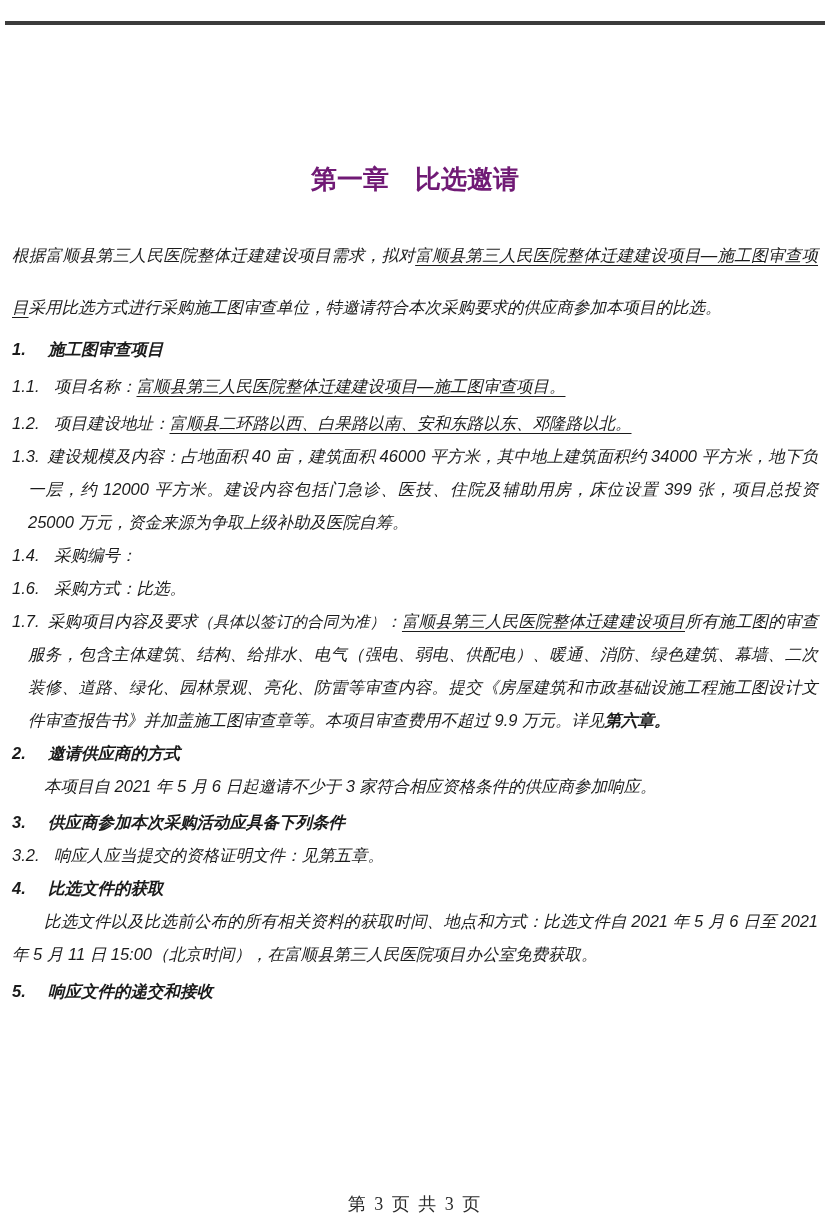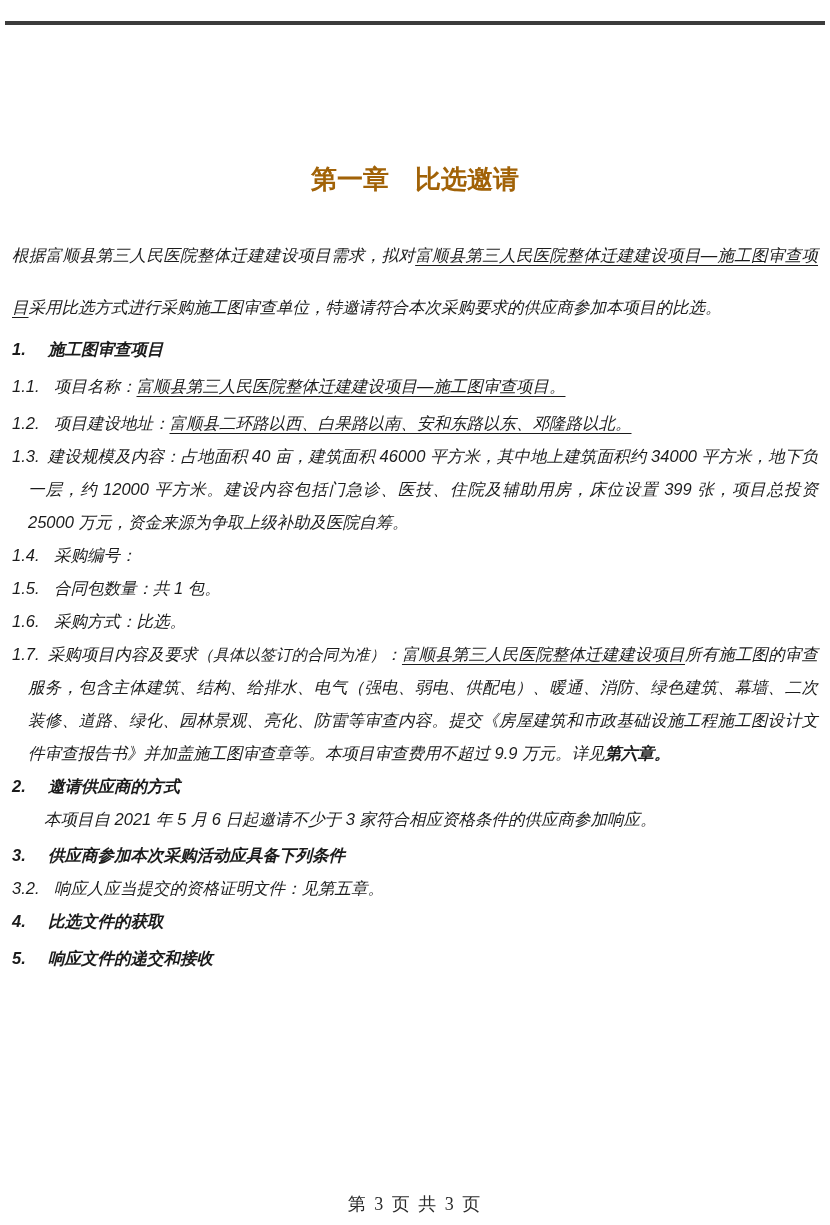--- a/index.html
+++ b/index.html
@@ -21,21 +21,21 @@
     height: 4px;
     background: #3c3c3c;
   }
   .title {
     margin: 0;
     padding-top: 161px;
     text-align: center;
     font-size: 26px;
     font-weight: 700;
     line-height: 36px;
-    color: #a16207;
+    color: #701a75;
   }
   p { margin: 0; font-style: italic; }
   .intro {
     margin-top: 32px;
     line-height: 52px;
     text-align: justify;
   }
   .u { text-decoration: underline; text-underline-offset: 4px; text-decoration-thickness: 1.4px; }
   .line { line-height: 33px; }
   .h-item { font-weight: 700; font-size: 16.5px; }
@@ -83,35 +83,35 @@
   <p class="line h-item"><span class="num-h">1.</span><span>施工图审查项目</span></p>
 
   <p class="line sub-item mt4"><span class="num-sub">1.1.</span><span>项目名称：</span><span class="u">富顺县第三人民医院整体迁建建设项目—施工图审查项目。</span></p>
 
   <p class="line sub-item mt4"><span class="num-sub">1.2.</span><span>项目建设地址：</span><span class="u">富顺县二环路以西、白果路以南、安和东路以东、邓隆路以北。</span></p>
 
   <p class="wrap-item"><span class="num-wrap">1.3.</span><span>建设规模及内容：占地面积 40 亩，建筑面积 46000 平方米，其中地上建筑面积约 34000 平方米，地下负一层，约 12000 平方米。建设内容包括门急诊、医技、住院及辅助用房，床位设置 399 张，项目总投资 25000 万元，资金来源为争取上级补助及医院自筹。</span></p>
 
   <p class="line sub-item"><span class="num-sub">1.4.</span><span>采购编号：</span></p>
 
-  <p class="line sub-item"><span class="num-sub">1.5.</span><span>合同包数量：共 1 包。</span></p>
 
   <p class="line sub-item"><span class="num-sub">1.6.</span><span>采购方式：比选。</span></p>
 
   <p class="wrap-item"><span class="num-wrap">1.7.</span><span>采购项目内容及要求</span><span class="paren">（具体以签订的合同为准）</span><span>：</span><span class="u">富顺县第三人民医院整体迁建建设项目</span><span>所有施工图的审查服务，包含主体建筑、结构、给排水、电气（强电、弱电、供配电）、暖通、消防、绿色建筑、幕墙、二次装修、道路、绿化、园林景观、亮化、防雷等审查内容。提交《房屋建筑和市政基础设施工程施工图设计文件审查报告书》并加盖施工图审查章等。本项目审查费用不超过 9.9 万元。详见</span><span class="b">第六章。</span></p>
 
   <p class="line h-item"><span class="num-h">2.</span><span>邀请供应商的方式</span></p>
 
   <p class="body-par">本项目自 2021 年 5 月 6 日起邀请不少于 3 家符合相应资格条件的供应商参加响应。</p>
 
   <p class="line h-item mt3"><span class="num-h">3.</span><span>供应商参加本次采购活动应具备下列条件</span></p>
 
 
   <p class="line sub-item"><span class="num-sub">3.2.</span><span>响应人应当提交的资格证明文件：见第五章。</span></p>
 
   <p class="line h-item"><span class="num-h">4.</span><span>比选文件的获取</span></p>
 
+  <p class="body-par">比选文件以及比选前公布的所有相关资料的获取时间、地点和方式：比选文件自 2021 年 5 月 6 日至 2021 年 5 月 11 日 15:00（北京时间），在富顺县第三人民医院项目办公室免费获取。</p>
 
   <p class="line h-item mt4"><span class="num-h">5.</span><span>响应文件的递交和接收</span></p>
 
   <div class="footer">第 3 页 共 3 页</div>
 
 </div>
 
 </body></html>

